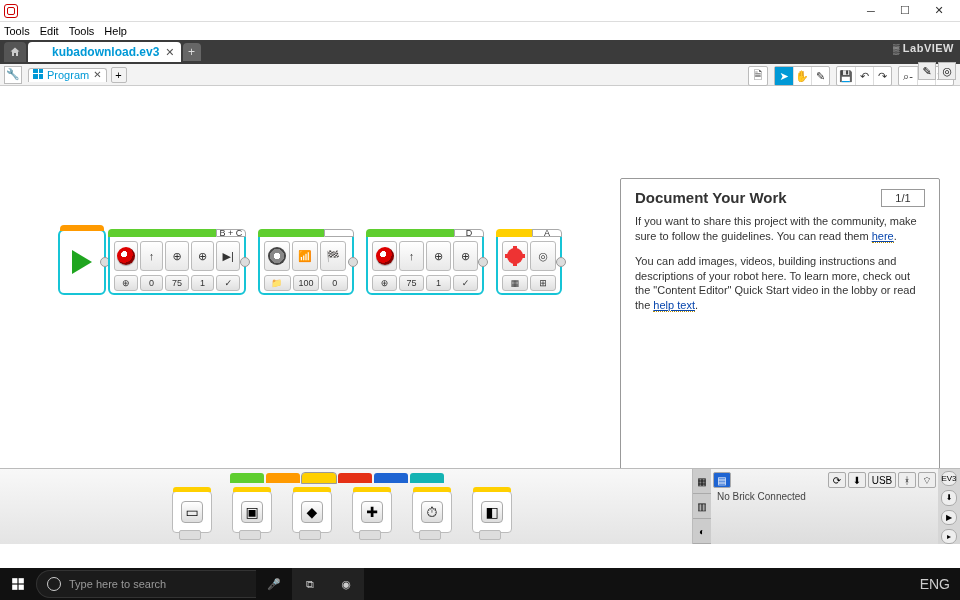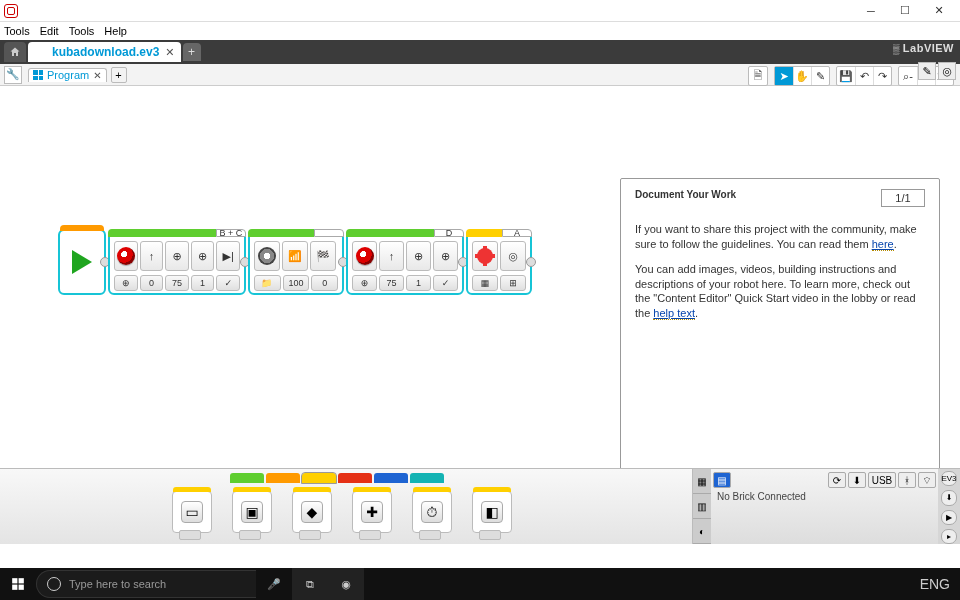--- a/index.html
+++ b/index.html
@@ -22,21 +22,21 @@
 .home-tab svg { width:12px; height:12px; fill:#ccc; }
 .proj-tab { height: 20px; background: #fff; border-radius: 4px 4px 0 0; padding: 0 6px 0 24px; display: flex; align-items: center; font-size: 12px; color: #0099d6; font-weight: bold; }
 .proj-tab .close { margin-left: 6px; color:#555; font-weight:normal; font-size:11px; }
 .add-tab { width: 18px; height: 18px; background:#666; border-radius:4px 4px 0 0; margin-left:2px; display:flex; align-items:center; justify-content:center; color:#ddd; font-size:12px; }
 .labview-logo { position:absolute; right:6px; top:2px; color:#ddd; font-size:11px; font-weight:bold; letter-spacing:0.5px; font-family: Arial; }
 .labview-logo .lv-prefix { font-weight: normal; font-size:9px; }
 
 
 .program-row { height: 22px; background: #f3f3f3; border-bottom:1px solid #ccc; display:flex; align-items:center; padding: 0 4px; position:relative; }
 .wrench-btn { width:18px; height:18px; border:1px solid #bbb; background:#fff; display:flex; align-items:center; justify-content:center; font-size:11px; }
-.prog-tab { margin-left:6px; height:14px; background:#fff; border:1px solid #bbb; border-bottom:none; border-radius:3px 3px 0 0; padding:0 4px; display:flex; align-items:center; font-size:11px; color:#0099d6; }
+.prog-tab { margin-left:6px; height:14px; background:#fff; border:1px solid #bbb; border-bottom:none; border-radius:3px 3px 0 0; padding:0 4px; display:flex; align-items:flex-start; font-size:11px; color:#0099d6; }
 .prog-tab .grid-ic { width:10px; height:10px; margin-right:4px; display:grid; grid-template-columns:1fr 1fr; grid-template-rows:1fr 1fr; gap:1px; }
 .prog-tab .grid-ic span { background:#0099d6; }
 .prog-tab .close { margin-left:4px; color:#555; font-size:10px; }
 .prog-add { margin-left:4px; width:16px; height:16px; border:1px solid #bbb; display:flex; align-items:center; justify-content:center; font-size:11px; border-radius:2px; }
 
 .tool-cluster { position:absolute; right:6px; top:2px; display:flex; gap:6px; align-items:center; }
 .tool-group { display:flex; border:1px solid #bbb; background:#fff; border-radius:2px; }
 .tool-btn { width:18px; height:18px; display:flex; align-items:center; justify-content:center; font-size:11px; color:#333; }
 .tool-btn + .tool-btn { border-left:1px solid #ddd; }
 .tool-btn.active { background:#0099d6; color:#fff; }
@@ -45,21 +45,21 @@
 .canvas-area { position:absolute; left:0; top:86px; right:0; height:382px; background:#fff; }
 .program-chain { position:absolute; left:58px; top:143px; display:flex; align-items:stretch; height:66px; }
 
 
 .start-block { width:48px; background:#fff; border:2px solid #16c4d6; border-radius:6px; position:relative; display:flex; align-items:center; justify-content:center; margin-right:2px; }
 .start-block::before { content:""; position:absolute; top:-6px; left:0; right:0; height:6px; background:#ff9a00; border-radius:4px 4px 0 0; }
 .start-block .play-tri { width:0; height:0; border-left:20px solid #1fa51f; border-top:12px solid transparent; border-bottom:12px solid transparent; }
 .start-block .nub { position:absolute; right:-6px; top:50%; transform:translateY(-50%); width:10px; height:10px; background:#ddd; border:1px solid #999; border-radius:50%; }
 
 
-.p-block { background:#fff; border:2px solid #16c4d6; border-radius:6px; margin-right:2px; position:relative; display:flex; flex-direction:column; }
+.p-block { background:#fff; border:2px solid #16c4d6; border-radius:6px; margin-right:12px; position:relative; display:flex; flex-direction:column; }
 .p-block .header { height:8px; border-radius:4px 4px 0 0; margin:-2px -2px 0 -2px; display:flex; }
 .p-block .header .bar { flex:1; background:#5fce2f; border-radius:4px 0 0 0; }
 .p-block .header .port { width:30px; background:#fff; border:1px solid #aaa; border-radius:0 4px 0 0; font-size:9px; display:flex; align-items:center; justify-content:center; color:#333; }
 .p-block .body { flex:1; display:flex; align-items:center; padding:2px 4px; gap:2px; }
 .p-block .icon-cell { width:26px; height:30px; background:linear-gradient(#fff,#e8e8e8); border:1px solid #bbb; border-radius:3px; display:flex; align-items:center; justify-content:center; }
 .p-block .foot { height:18px; display:flex; padding:0 4px 2px 4px; gap:2px; }
 .p-block .slot { flex:1; min-width:22px; background:linear-gradient(#f8f8f8,#e0e0e0); border:1px solid #bbb; border-radius:3px; font-size:9px; display:flex; align-items:center; justify-content:center; color:#333; }
 .p-block .out-nub { position:absolute; right:-6px; top:50%; transform:translateY(-50%); width:10px; height:10px; background:#ddd; border:1px solid #999; border-radius:50%; }
 
 .block-yellow .header .bar { background:#ffd000; }
@@ -68,21 +68,21 @@
 .sensor-pic { width:18px; height:18px; border-radius:50%; background: radial-gradient(circle at 50% 50%, #fff 25%, #888 26% 55%, #444 56%); }
 .joy-pic { width:16px; height:16px; border-radius:50%; background:#e33; position:relative; }
 .joy-pic::before,.joy-pic::after{content:"";position:absolute;background:#e33;}
 .joy-pic::before{width:4px;height:20px;left:6px;top:-2px;}
 .joy-pic::after{width:20px;height:4px;left:-2px;top:6px;}
 
 .mini-ic { font-size:11px; color:#333; }
 
 
 .content-panel { position:absolute; right:20px; top:92px; width:320px; height:300px; background:#fff; border:1px solid #999; border-radius:2px; padding:10px 14px; font-size:11px; color:#333; }
-.content-panel h2 { font-size:10px; font-weight:bold; margin-bottom:22px; }
+.content-panel h2 { font-size:15px; font-weight:bold; margin-bottom:8px; }
 .content-panel .pager { position:absolute; right:14px; top:10px; width:44px; height:18px; border:1px solid #999; display:flex; align-items:center; justify-content:center; font-size:11px; }
 .content-panel p { margin-bottom:10px; line-height:1.35; }
 .content-panel .link { color:#0645ad; text-decoration:underline; border-bottom:1px dotted #b58b00; }
 
 .panel-tools { position:absolute; right:4px; top:62px; display:flex; gap:2px; }
 .panel-tools .pt-btn { width:18px; height:18px; border:1px solid #bbb; background:#eee; display:flex; align-items:center; justify-content:center; font-size:11px; }
 
 
 .palette-area { position:absolute; left:0; top:468px; right:268px; height:76px; background:linear-gradient(#f8f8f8,#e4e4e4); border-top:1px solid #bbb; }
 .palette-tabs { position:absolute; top:4px; left:230px; display:flex; gap:2px; }

